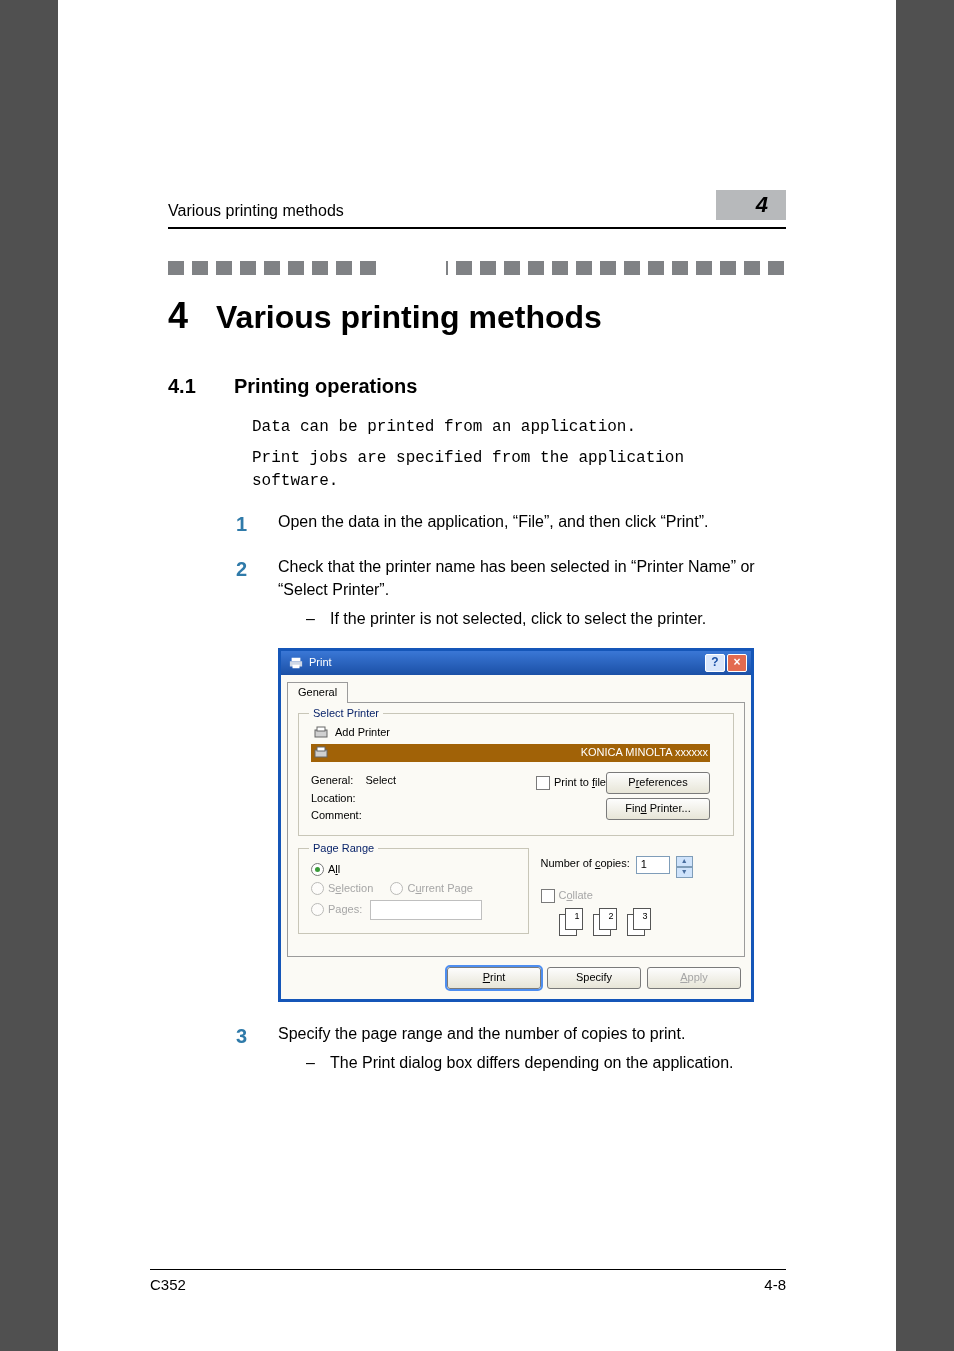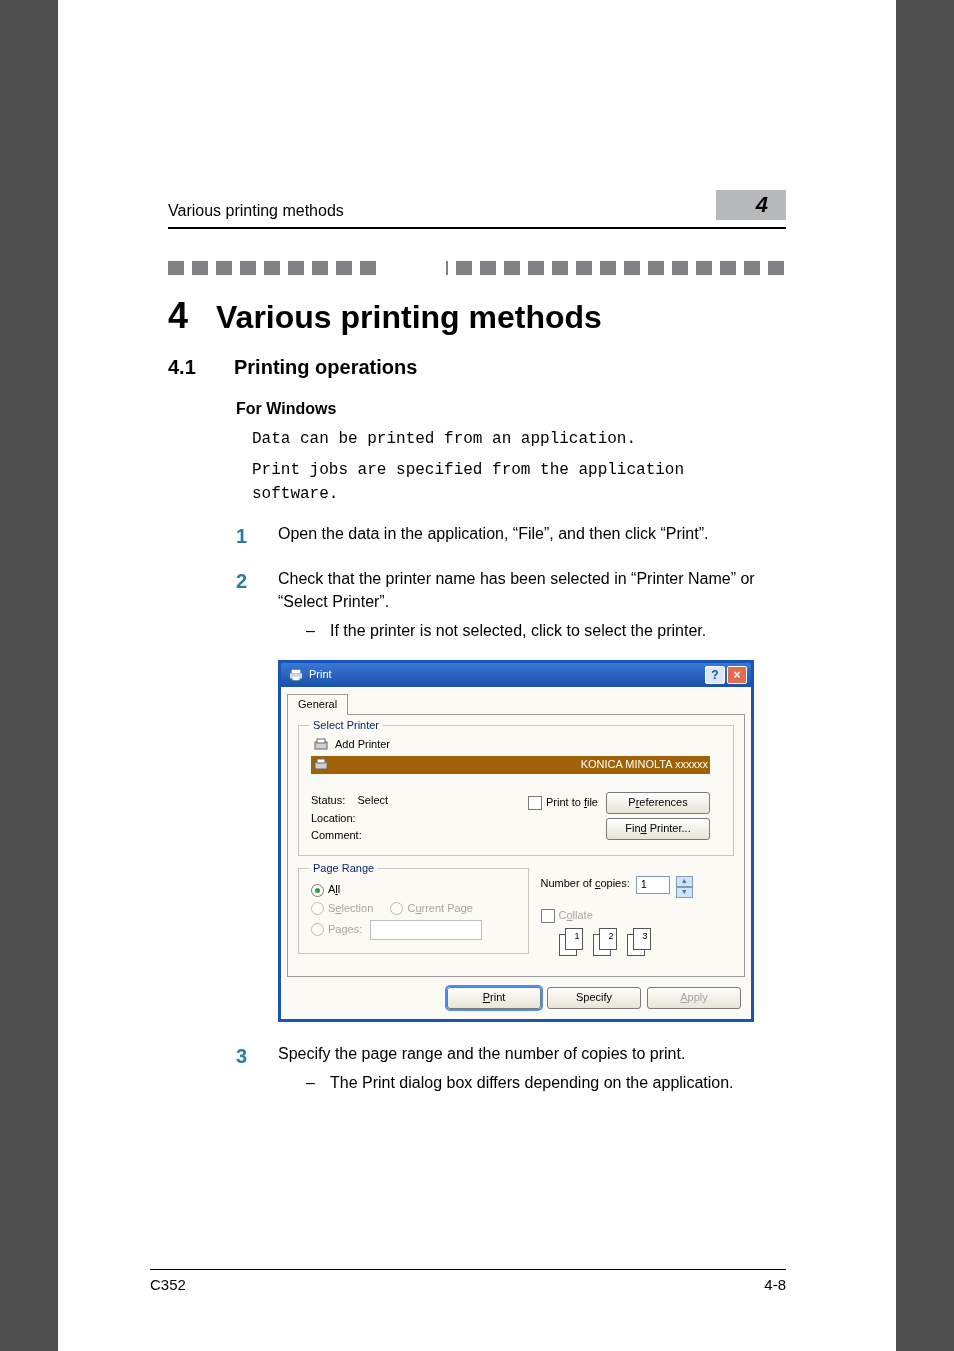--- a/index.html
+++ b/index.html
@@ -7,21 +7,21 @@
   .page{background:#fff;width:838px;min-height:1351px;box-sizing:border-box;padding:70px 110px 60px 110px;position:relative;}
   .hdr-row{display:flex;align-items:flex-end;justify-content:space-between;padding:120px 0 5px 0;}
   .hdr-text{font-size:16px;}
   .hdr-badge{background:#b7b9bb;padding:2px 18px 2px 40px;font-size:22px;font-weight:bold;font-style:italic;}
   .hdr-rule{height:2px;background:#000;margin-top:2px;}
   .stripes{height:14px;width:100%;margin-top:32px;background:repeating-linear-gradient(90deg,#808285 0 16px,#fff 16px 24px);position:relative;}
   .stripes::after{content:"";position:absolute;top:0;bottom:0;left:35%;right:55%;background:#fff;}
   .chap-row{display:flex;align-items:baseline;gap:28px;margin-top:20px;}
   .chap-num{font-size:36px;font-weight:bold;}
   .chap-title{font-size:32px;font-weight:bold;}
-  .sec-row{display:flex;align-items:flex-start;gap:28px;margin-top:19px;}
+  .sec-row{display:flex;align-items:flex-start;gap:28px;margin-top:38px;}
   .sec-num{font-size:20px;font-weight:bold;min-width:38px;}
   .sec-title{font-size:20px;font-weight:bold;}
   .content{margin-left:68px;margin-top:18px;font-size:16px;line-height:1.45;}
   .h3{font-weight:bold;margin-bottom:8px;}
   .p{margin:8px 16px;font-family:Liberation Mono, monospace;}
   .step{display:flex;gap:22px;margin:16px 0 6px 0;}
   .step-num{font-size:20px;font-weight:bold;color:#2f7aa9;min-width:20px;}
   .step-body{flex:1;}
   .sub{display:flex;gap:14px;margin:6px 0 4px 28px;}
   .sub-dash{min-width:10px;}
@@ -31,21 +31,21 @@
   .dlg-ttl-l{display:flex;align-items:center;gap:6px;}
   .printer-ico{width:14px;height:14px;}
   .dlg-ttl-r{display:flex;gap:2px;}
   .ttl-btn{width:18px;height:16px;background:#d9e6fb;border:1px solid #fff;color:#1b50a6;font-weight:bold;display:flex;align-items:center;justify-content:center;font-size:12px;border-radius:2px;}
   .ttl-btn.red{background:#e36b4f;color:#fff;}
   .dlg-body{background:#fbfaf5;padding:6px;}
   .tab{display:inline-block;background:#fbfaf5;border:1px solid #9b9b9b;border-bottom:none;padding:2px 10px;position:relative;top:1px;}
   .panel{border:1px solid #9b9b9b;background:#fbfaf5;padding:10px;}
   .grp{border:1px solid #c8c6b8;position:relative;padding:10px 23px 10px 12px;margin-bottom:12px;}
   .grp-label{position:absolute;top:-8px;left:10px;background:#fbfaf5;padding:0 4px;color:#0a246a;}
-  .printer-list{display:flex;flex-direction:column;gap:2px;margin-bottom:18px;}
+  .printer-list{display:flex;flex-direction:column;gap:2px;margin-bottom:10px;}
   .pl-item{display:flex;align-items:center;gap:6px;padding:1px 2px;}
   .pl-item.sel{background:#a16207;color:#fff;justify-content:space-between;}
   .pl-ico{width:16px;height:16px;}
   .meta-row{display:flex;justify-content:space-between;align-items:flex-start;}
   .meta-left{line-height:1.6;}
   .meta-right{display:flex;flex-direction:column;align-items:flex-end;gap:4px;}
   .chk{display:flex;align-items:center;gap:4px;}
   .chkbox{width:12px;height:12px;border:1px solid #7a7a7a;background:#fff;}
   .xp-btn{background:linear-gradient(#fdfdfd,#e7e5d7);border:1px solid #7a7a7a;border-radius:3px;padding:2px 10px;min-width:82px;text-align:center;}
   .row2{display:flex;gap:12px;}
@@ -91,21 +91,20 @@
     <div class="chap-num">4</div>
     <div class="chap-title">Various printing methods</div>
   </div>
 
   <div class="sec-row">
     <div class="sec-num">4.1</div>
     <div class="sec-title">Printing operations</div>
   </div>
 
   <div class="content">
-    <div class="h3">For Windows</div>
     <div class="p">Data can be printed from an application.</div>
     <div class="p">Print jobs are specified from the application software.</div>
 
     <div class="step">
       <div class="step-num">1</div>
       <div class="step-body">Open the data in the application, “File”, and then click “Print”.</div>
     </div>
 
     <div class="step">
       <div class="step-num">2</div>
@@ -150,26 +149,26 @@
                     <div class="pl-item sel">
                       <svg class="pl-ico" viewBox="0 0 16 16">
                           <rect x="2" y="5" width="12" height="7" fill="#d0d0d0" stroke="#666"></rect>
                           <rect x="4" y="2" width="8" height="4" fill="#fff" stroke="#666"></rect>
                         </svg>
                       <span>KONICA MINOLTA xxxxxx</span>
                     </div>
                   </div>
                   <div class="meta-row">
                     <div class="meta-left">
-                      <div><span>Status:</span>&nbsp;&nbsp;&nbsp;&nbsp;<span>Select</span></div>
+                      <div><span>General:</span>&nbsp;&nbsp;&nbsp;&nbsp;<span>Select</span></div>
                       <div>Location:</div>
                       <div>Comment:</div>
                     </div>
                     <div class="meta-right">
-                      <div style="display:flex;gap:8px;align-items:center;">
+                      <div style="display:flex;gap:0;align-items:center;">
                         <label class="chk">
                           <span class="chkbox"></span>
                           <span>Print to <u class="mn">f</u>ile</span>
                         </label>
                         <div class="xp-btn">P<u class="mn">r</u>eferences</div>
                       </div>
                       <div class="xp-btn">Fin<u class="mn">d</u> Printer...</div>
                     </div>
                   </div>
                 </div>

